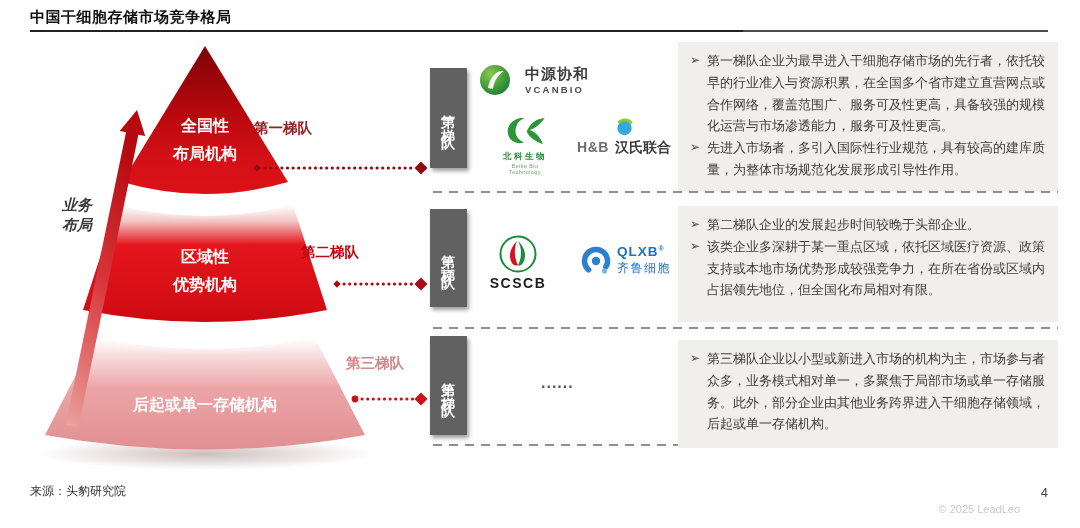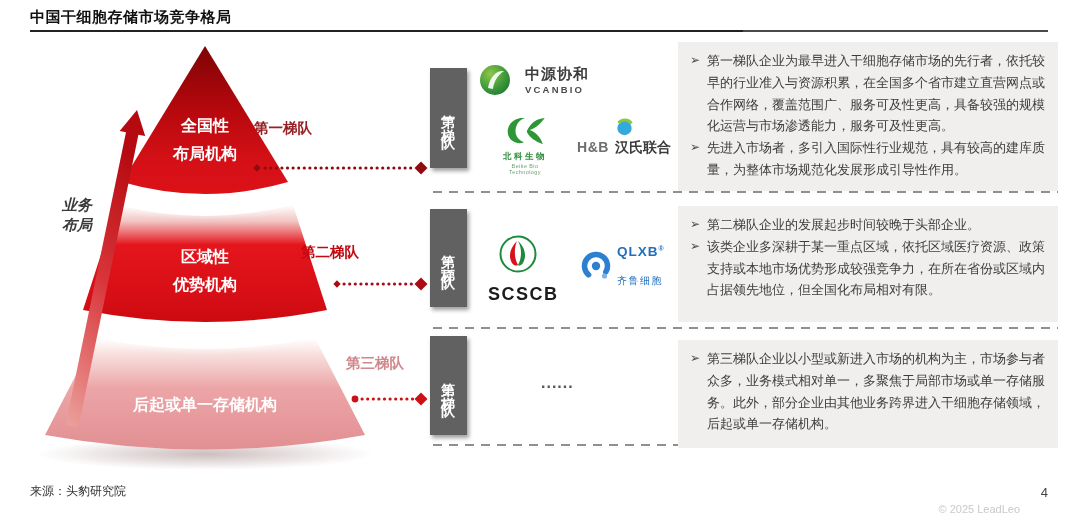--- a/index.html
+++ b/index.html
@@ -45,24 +45,24 @@
   .boyalife .reg{font-size:8px;vertical-align:super;color:#f08220;}
   .boyalife .cn{font-size:8px;color:#b9a79c;text-align:right;letter-spacing:2px;margin-top:1px;}
   .beike{text-align:center;}
   .beike .cn{font-size:8.5px;color:#2e8f3c;letter-spacing:2.5px;font-weight:bold;margin-top:1px;}
   .beike .en{font-size:5.5px;color:#6da374;letter-spacing:.4px;}
   .hb{text-align:center;}
   .hb .row{font-size:14px;font-weight:bold;margin-top:2px;white-space:nowrap;}
   .hb .en{color:#6e6e6e;letter-spacing:.5px;}
   .hb .cn{color:#3c3c3c;margin-left:6px;}
   .scscb{text-align:center;}
-  .scscb .en{font-size:18px;font-weight:bold;color:#1b1b1b;letter-spacing:1.5px;margin-top:11px;}
+  .scscb .en{font-size:14px;font-weight:bold;color:#1b1b1b;letter-spacing:1.5px;margin-top:2px;}
   .qlxb .row{font-size:13.5px;font-weight:bold;color:#2270bd;letter-spacing:1px;}
   .qlxb .reg{font-size:7px;vertical-align:super;}
-  .qlxb .cn{font-size:10px;color:#2270bd;letter-spacing:1.5px;margin-top:15px;}
+  .qlxb .cn{font-size:12px;color:#2270bd;letter-spacing:1.5px;margin-top:1px;text-align:right;}
   .dots{position:absolute;left:541px;top:374px;font-size:16px;font-weight:bold;color:#555;letter-spacing:1px;}
 
   
   .source{position:absolute;left:30px;top:483px;font-size:12px;color:#333;}
   .pageno{position:absolute;right:32px;top:485px;font-size:13px;color:#444;}
   .copyright{position:absolute;right:60px;top:503px;font-size:11px;color:#c9c9c9;}
   .brand{position:absolute;left:484px;top:468px;width:120px;height:56px;}
   .brand .icon{position:absolute;left:0;top:0;}
   .brand .cn{position:absolute;left:60px;top:3px;font-size:21px;font-weight:900;color:#d9251c;letter-spacing:2px;}
   .brand .en{position:absolute;left:62px;top:28px;font-size:10.5px;font-weight:bold;font-style:italic;color:#d9251c;letter-spacing:1px;}

